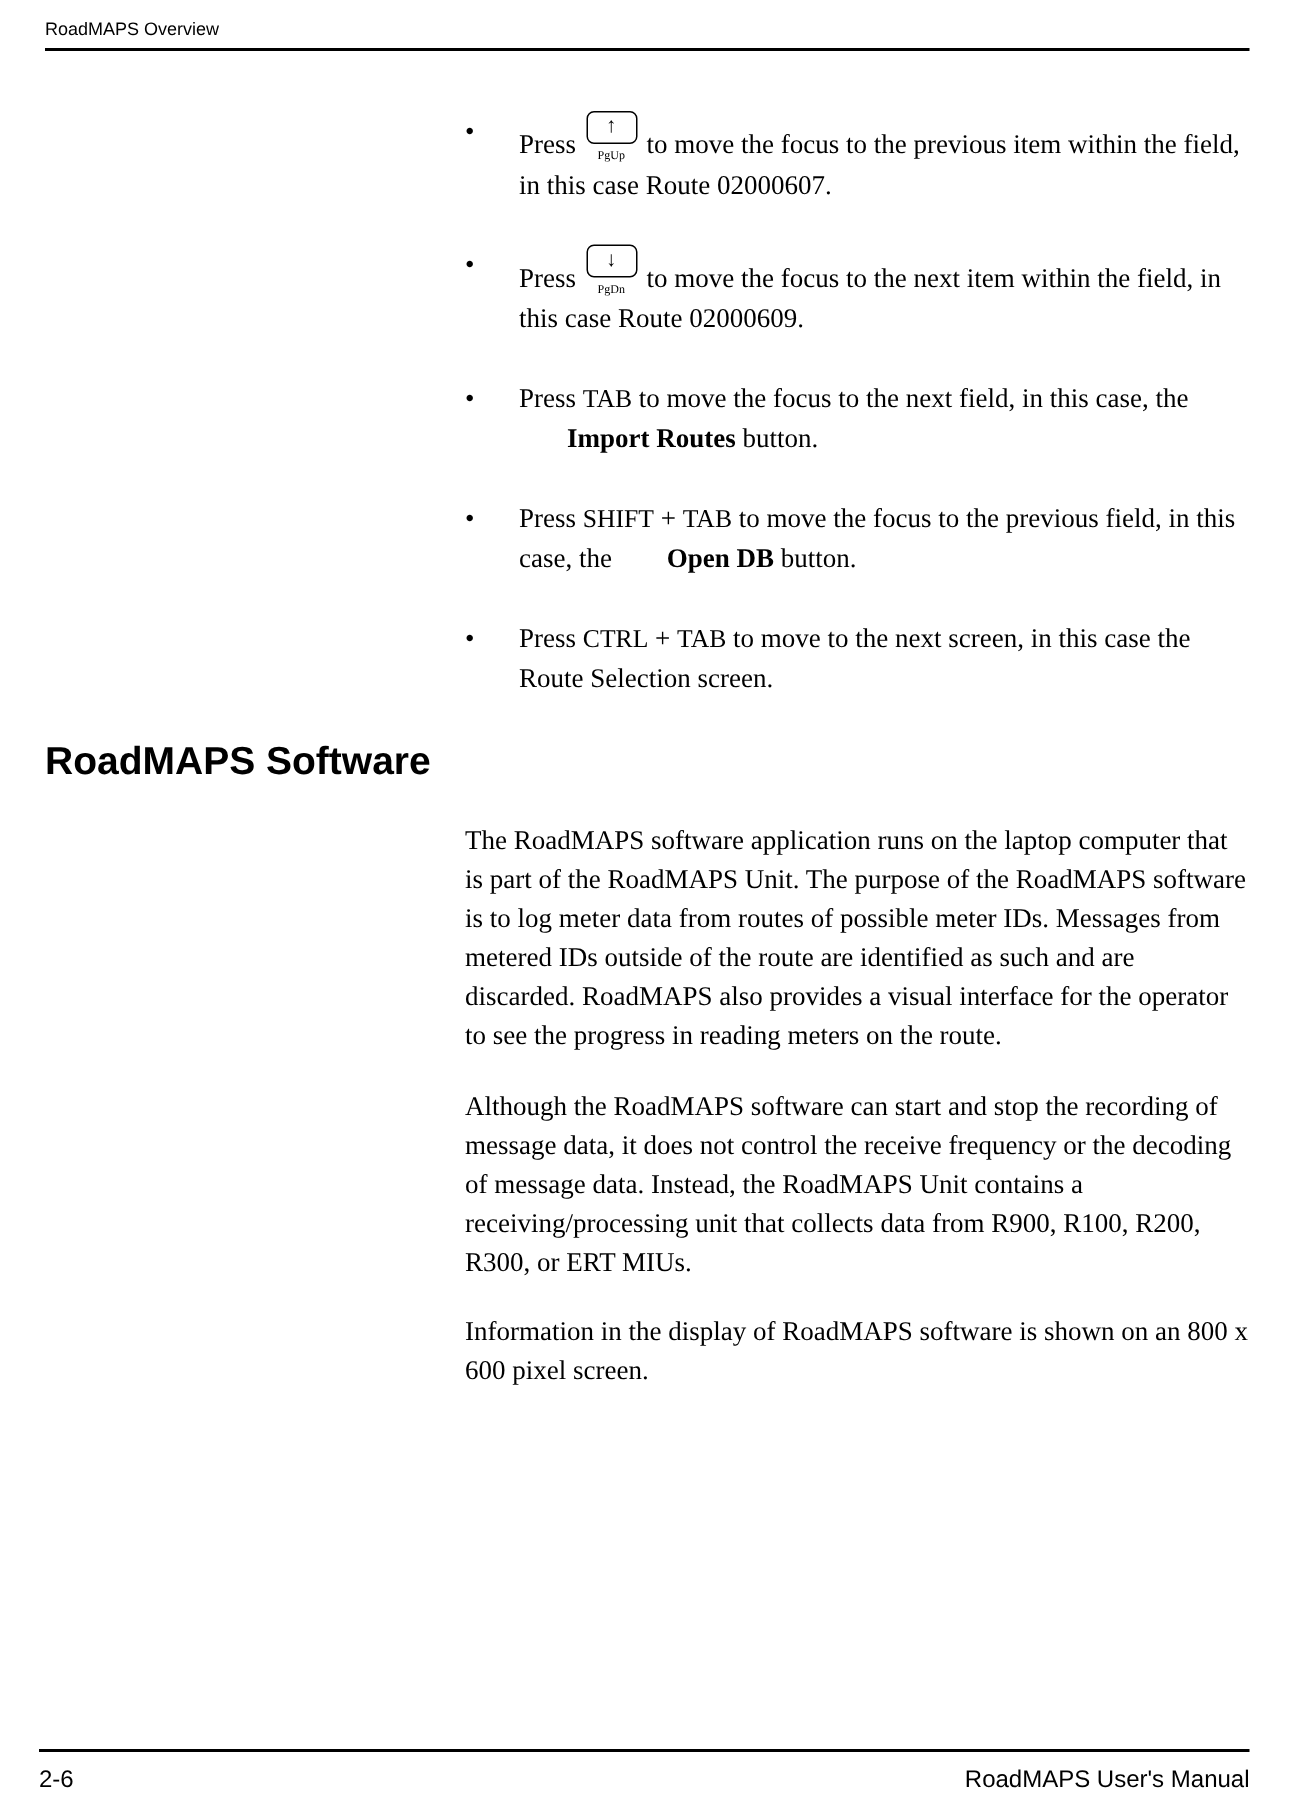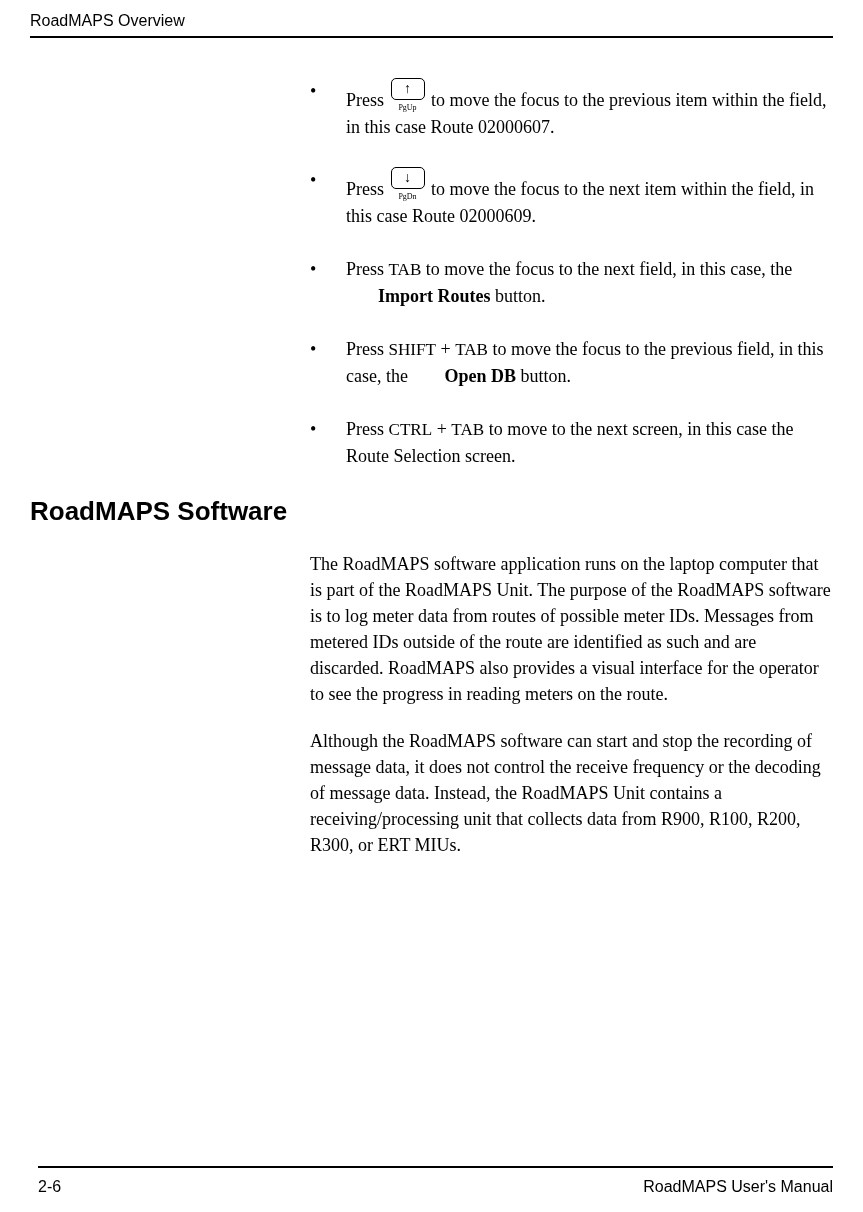--- a/index.html
+++ b/index.html
@@ -7,21 +7,21 @@
     font-family: "Century Schoolbook", "Bookman", Georgia, serif;
     background: #fff;
     color: #000;
     width: 863px;
     height: 1212px;
     position: relative;
     padding: 12px 30px 0 30px;
   }
   .page-header {
     font-family: Arial, Helvetica, sans-serif;
-    font-size: 16px;
+    font-size: 12px;
     font-weight: 400;
     padding-bottom: 6px;
     border-bottom: 2px solid #000;
     margin-bottom: 40px;
   }
   .content {
     padding-left: 280px;
     padding-right: 0;
   }
   .bullet-list {
@@ -84,21 +84,21 @@
     margin-bottom: 14px;
   }
   .para {
     font-size: 18px;
     line-height: 1.45;
     margin-bottom: 20px;
   }
   .footer {
     position: absolute;
     bottom: 16px;
-    left: 38px;
+    left: 26px;
     right: 30px;
     border-top: 2px solid #000;
     padding-top: 10px;
     font-family: Arial, Helvetica, sans-serif;
     font-size: 16px;
     display: flex;
     justify-content: space-between;
   }
 </style>
 </head>
@@ -161,19 +161,20 @@
       </span>
     </div>
 
   </div>
 
   <h1 class="section">RoadMAPS Software</h1>
 
   <p class="para">The RoadMAPS software application runs on the laptop computer that is part of the RoadMAPS Unit. The purpose of the RoadMAPS software is to log meter data from routes of possible meter IDs. Messages from metered IDs outside of the route are identified as such and are discarded. RoadMAPS also provides a visual interface for the operator to see the progress in reading meters on the route.</p>
   <p class="para">Although the RoadMAPS software can start and stop the recording of message data, it does not control the receive frequency or the decoding of message data. Instead, the RoadMAPS Unit contains a receiving/processing unit that collects data from R900, R100, R200, R300, or ERT MIUs.</p>
 
+  <p class="para">Information in the display of RoadMAPS software is shown on an 800 x 600 pixel screen.</p>
 
 </div>
 
 <div class="footer">
   <span>2-6</span>
   <span>RoadMAPS User's Manual</span>
 </div>
 
 </body></html>

